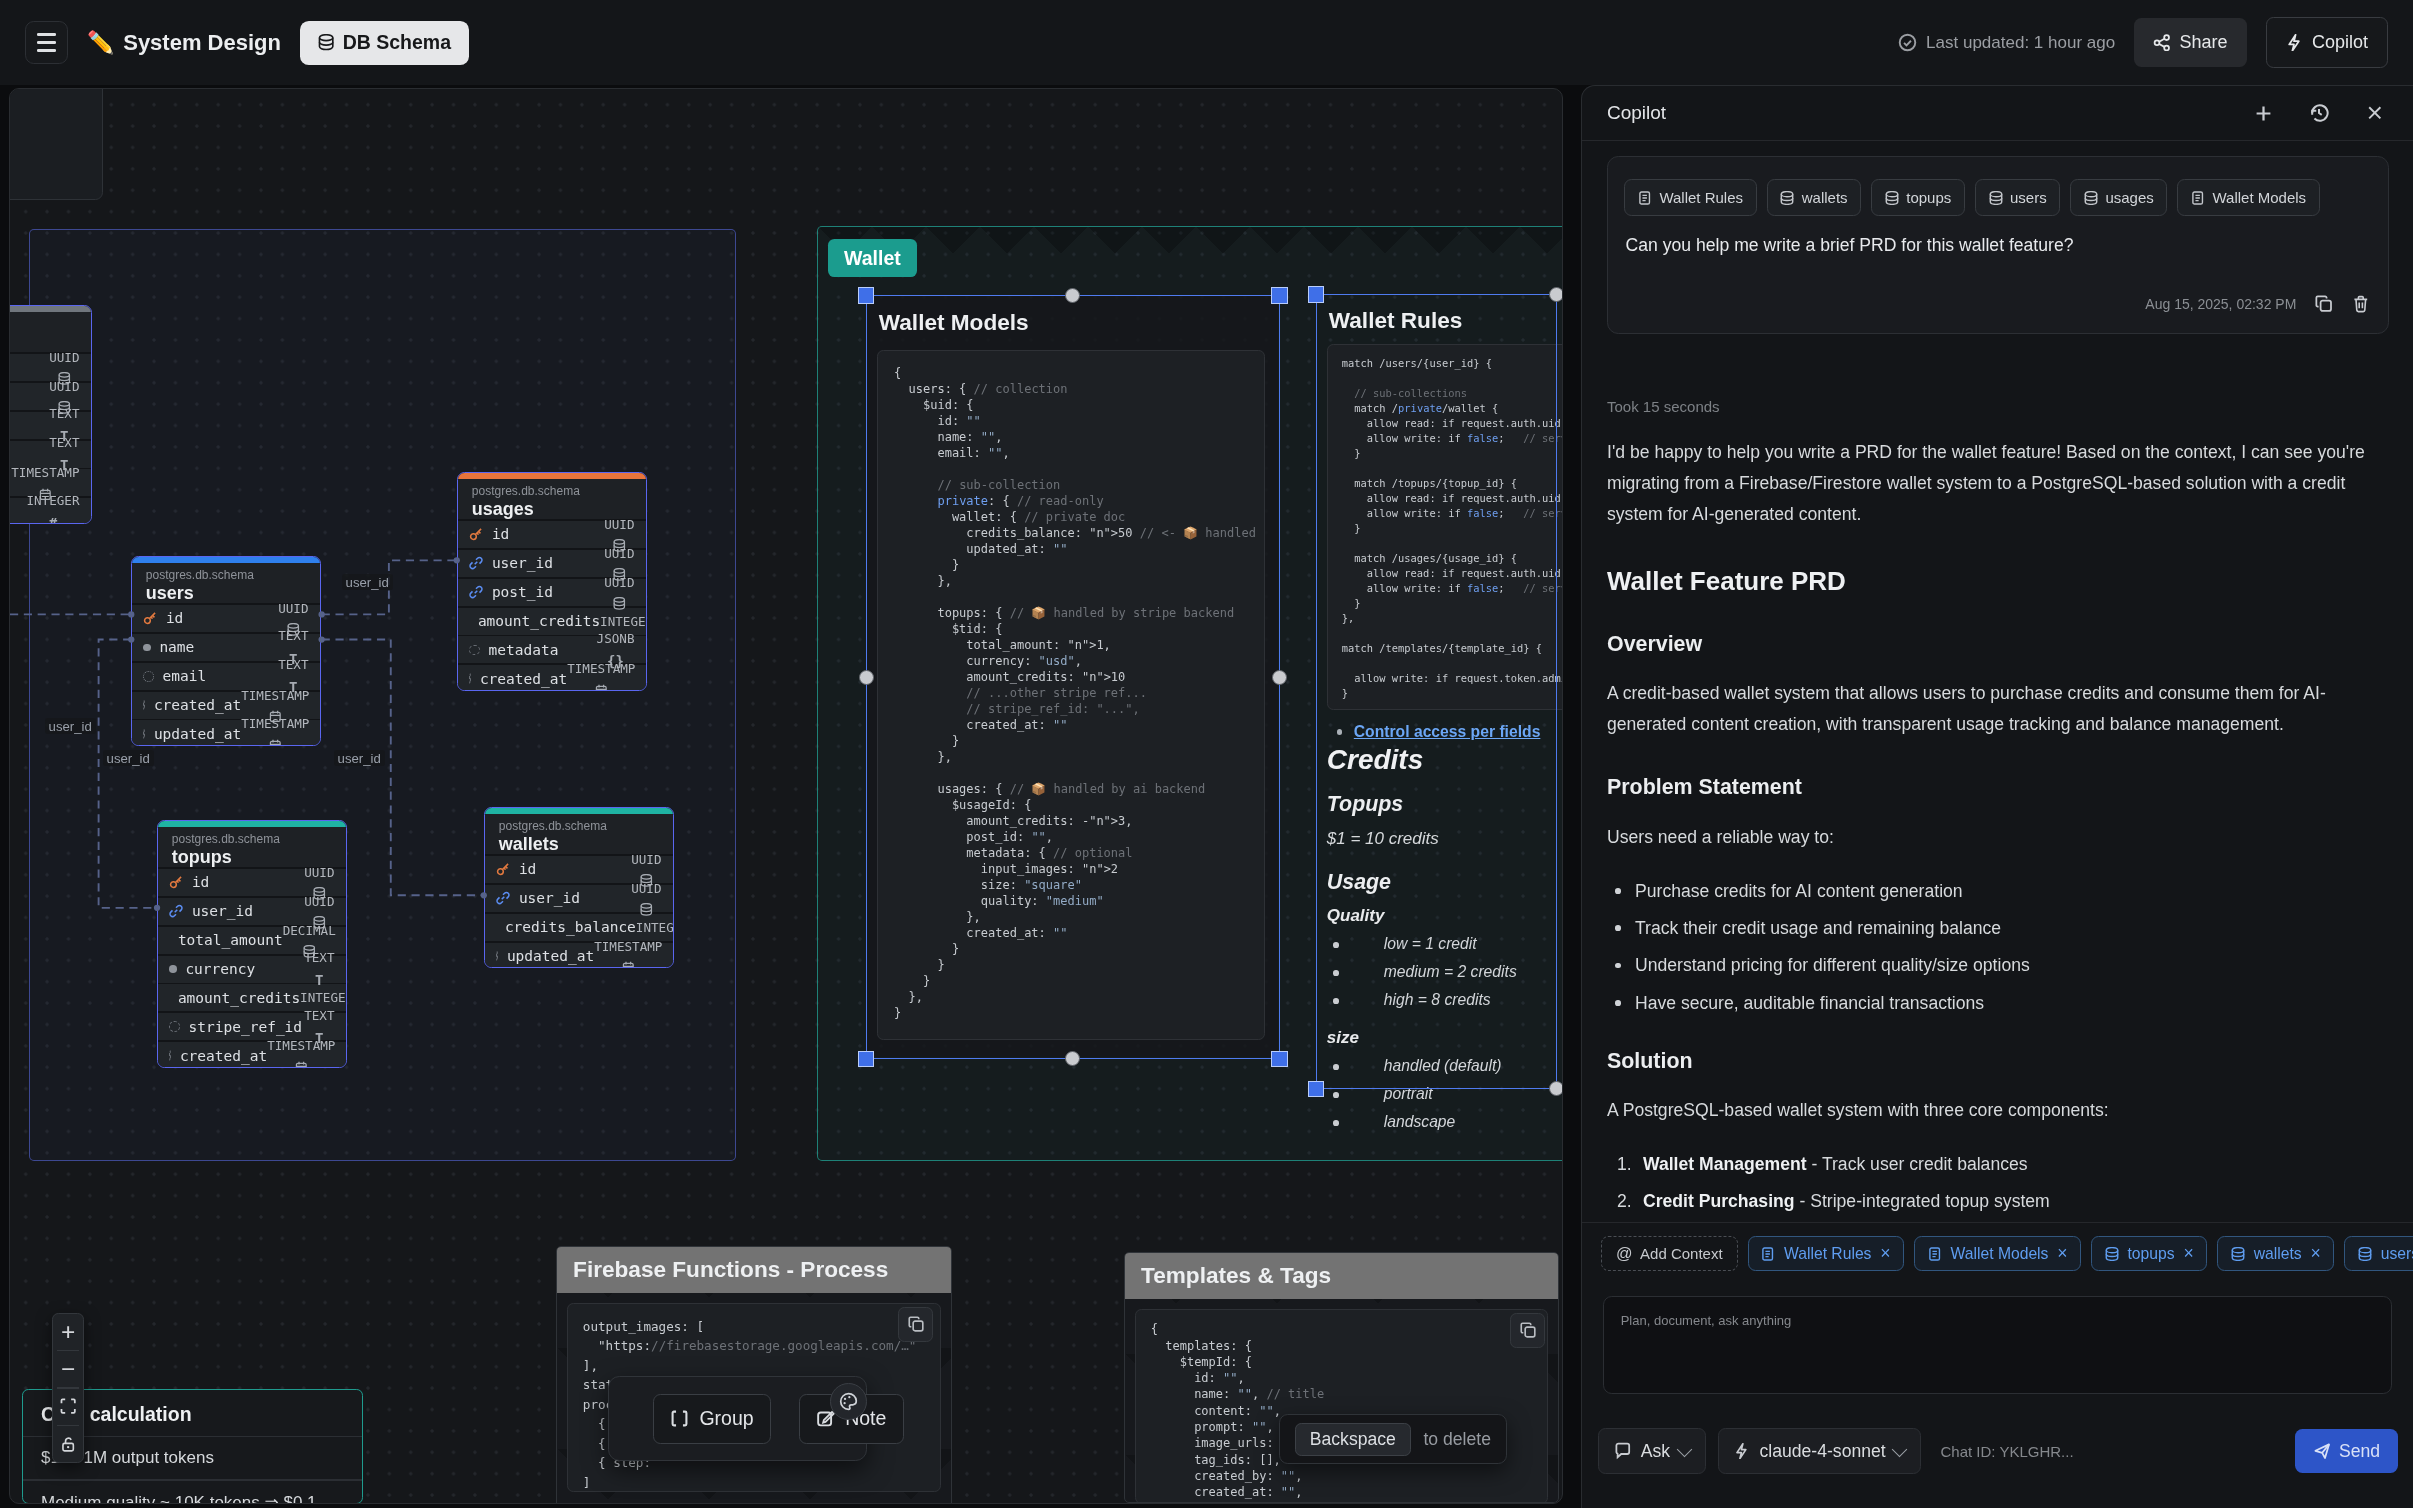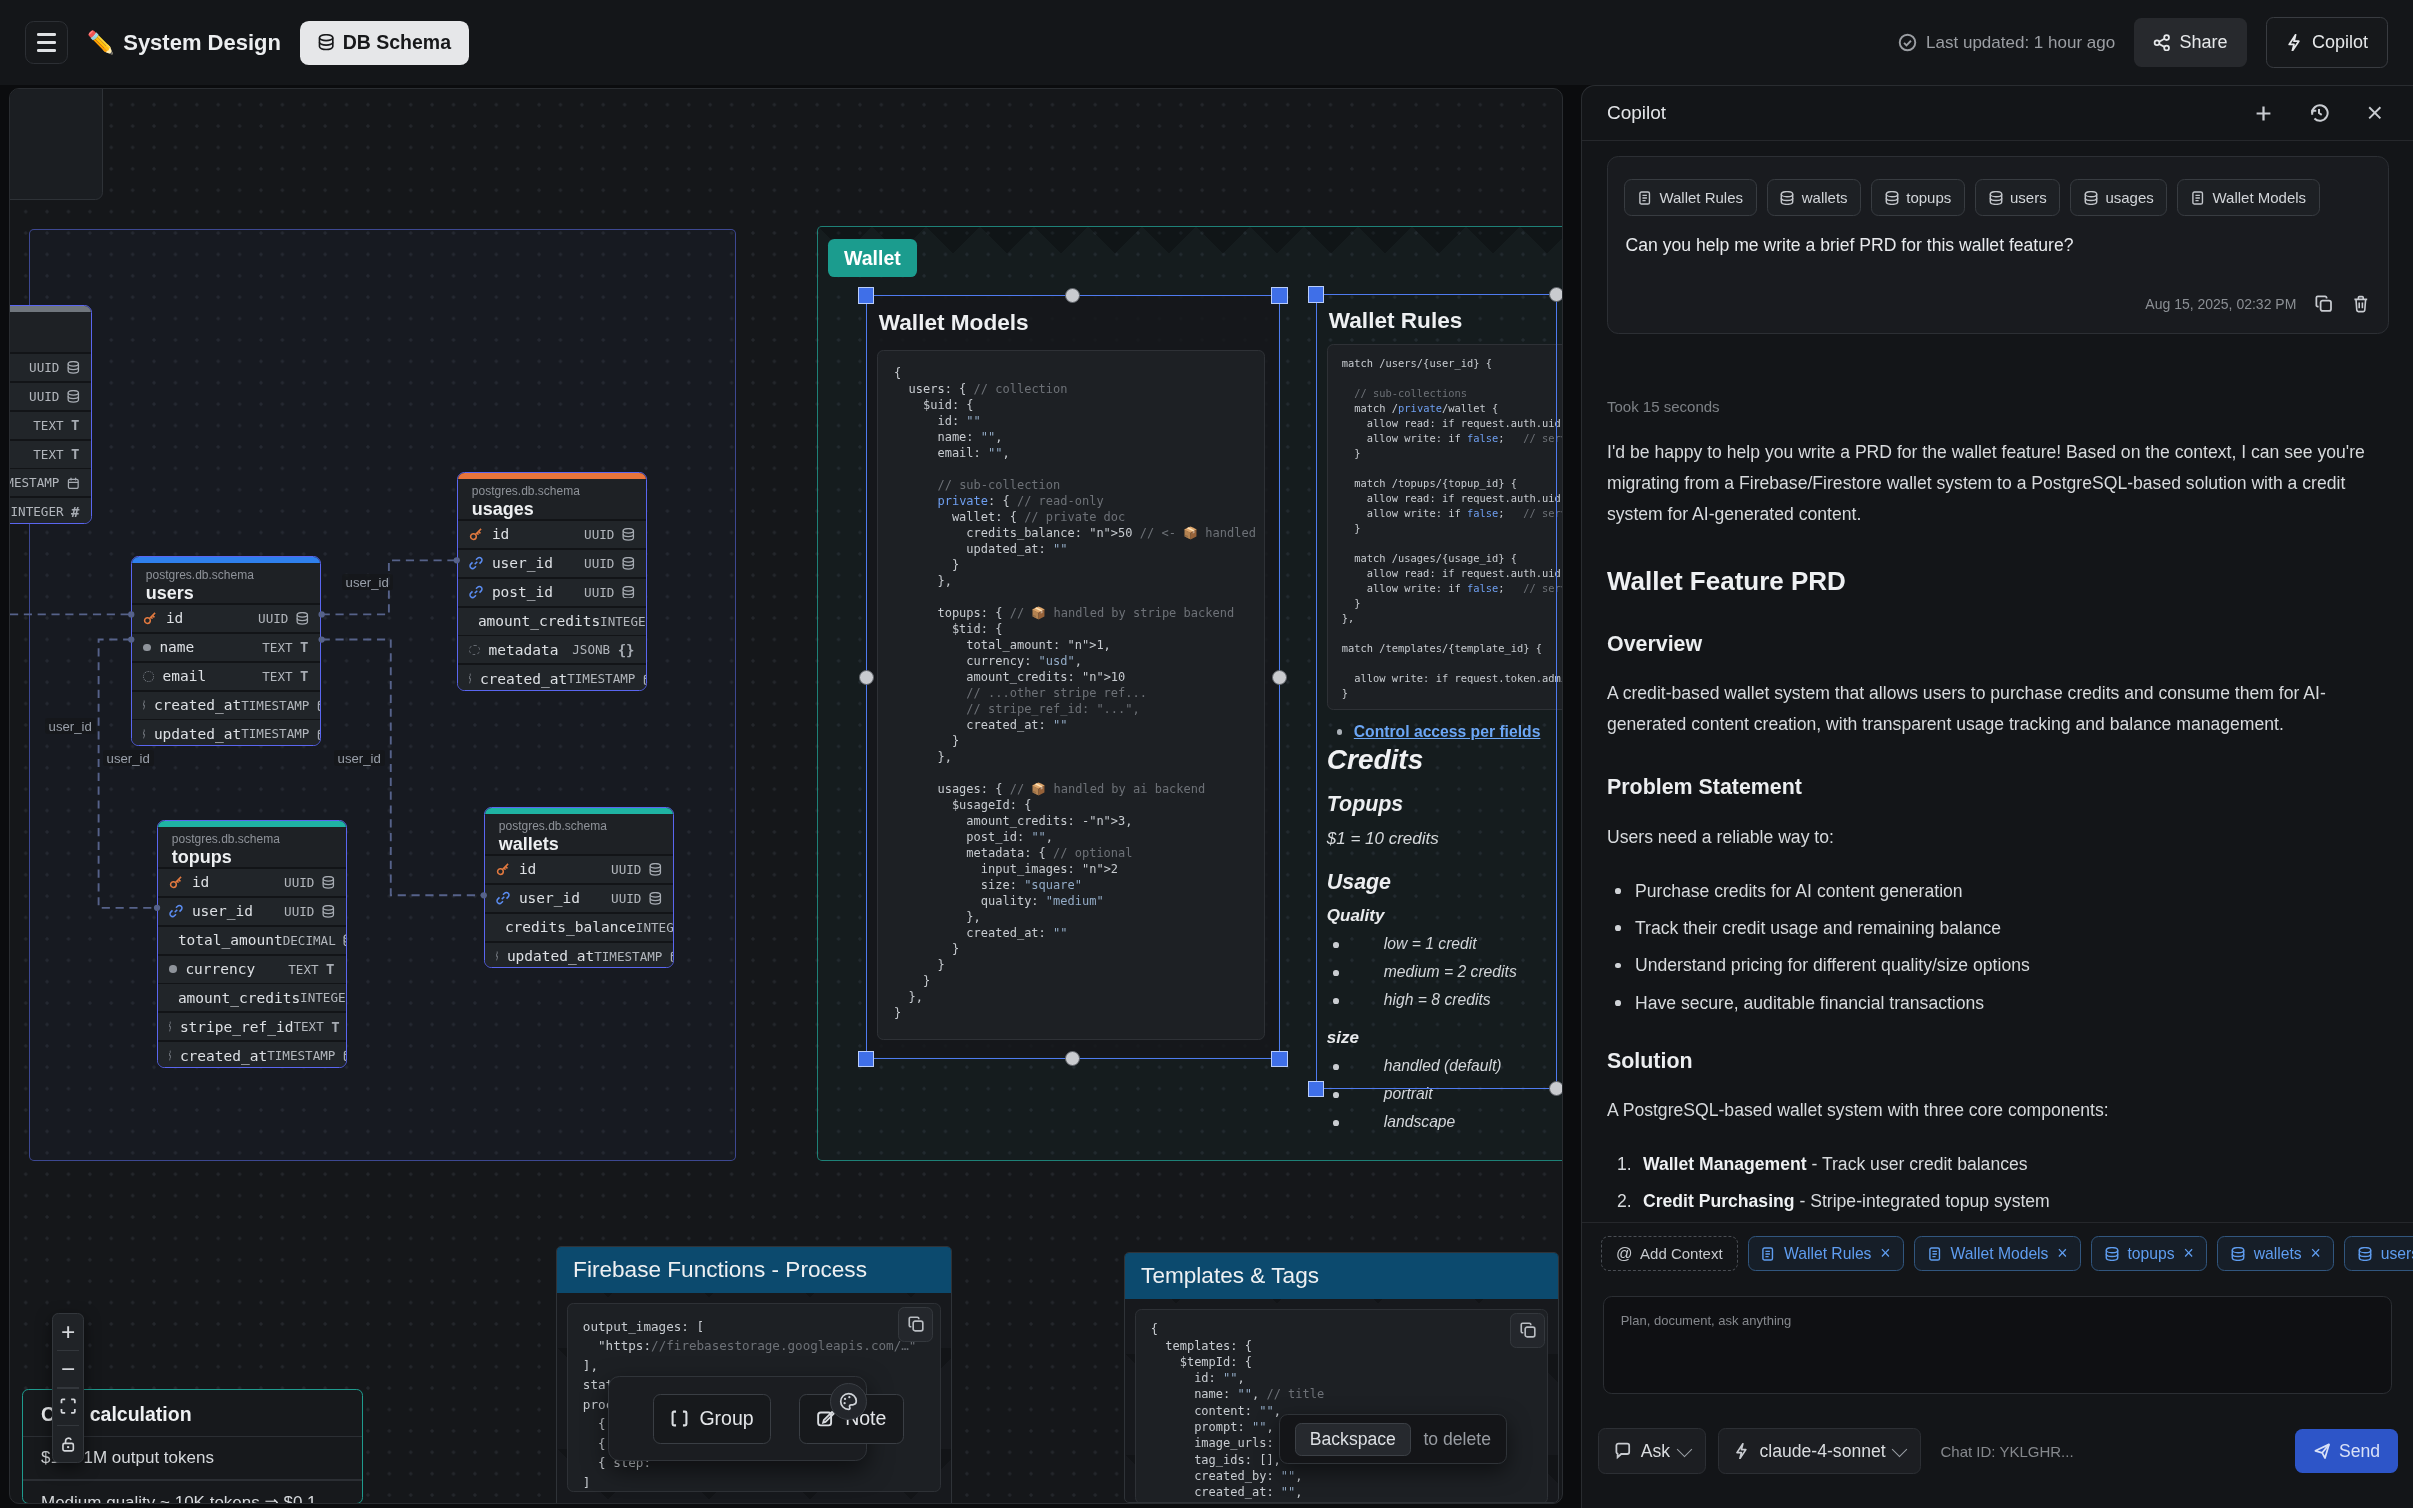--- a/index.html
+++ b/index.html
@@ -36,21 +36,21 @@
                 padding:7.5px 16.3px;z-index:5;}
   
   .dbt{position:absolute;background:#121417;border:1.9px solid #5a66f0;border-radius:7.5px;overflow:hidden;box-sizing:border-box;}
   .dbt .accent{height:5.7px;}
   .dbt .thead{background:#1e2125;padding:5px 14px 6.3px;height:29px;}
   .dbt .schema{font-size:12px;color:#8f939a;}
   .dbt .tname{font-size:18px;font-weight:700;color:#edeff1;margin-top:1.3px;}
   .trow{height:27px;margin-top:1.9px;background:#212529;display:flex;align-items:center;padding:0 11.3px;box-sizing:border-box;
         font-family:"DejaVu Sans Mono",monospace;cursor:pointer;}
   .trow .fname{font-size:14.5px;color:#dde0e4;margin-left:8.8px;}
-  .trow .right{margin-left:auto;display:flex;align-items:center;gap:7.5px;}
+  .trow .right{margin-left:auto;display:flex;align-items:center;gap:7.5px;flex-direction:column;}
   .trow .ftype{font-size:12.6px;color:#b2b6bc;}
   .fic,.tic{display:none;align-items:center;justify-content:center;}
   .ic-key .fic-key,.ic-link .fic-link,.ic-dot .fic-dot,.ic-dash .fic-dash,.ic-uniq .fic-uniq{display:inline-flex;}
   .it-db .tic-db,.it-T .tic-T,.it-cal .tic-cal,.it-hash .tic-hash,.it-json .tic-json{display:inline-flex;}
   .fic-dot{width:7.5px;height:7.5px;border-radius:50%;background:#8e939a;}
   .fic-dash{width:10.7px;height:10.7px;border-radius:50%;border:1.3px dashed #686d74;box-sizing:border-box;}
   .fic-uniq{width:10.7px;height:10.7px;border-radius:50%;border:1.3px dotted #7d828a;box-sizing:border-box;}
   .tic-T,.tic-hash,.tic-json{font-size:14px;color:#a6abb2;font-family:"DejaVu Sans Mono",monospace;font-weight:700;}
   
   .edgelbl{position:absolute;font-size:13.2px;color:#9aa0aa;background:rgba(21,23,26,.85);padding:0.6px 3.8px;border-radius:3.1px;z-index:4;}
@@ -64,21 +64,21 @@
   .copybtn{position:absolute;width:33px;height:33px;border-radius:6.3px;background:#24272c;border:0.6px solid #34383d;
            display:flex;align-items:center;justify-content:center;cursor:pointer;z-index:3;}
   .panel-title{position:absolute;font-weight:700;color:#eef0f2;z-index:2;}
   .sel{position:absolute;border:1.9px solid #4f7bf0;z-index:6;pointer-events:none;}
   .h-sq{position:absolute;width:16.3px;height:16.3px;background:#3f6fe8;border:1.9px solid #b9cdfa;box-sizing:border-box;pointer-events:auto;}
   .h-ci{position:absolute;width:15px;height:15px;border-radius:50%;background:#c9cbcf;border:1.9px solid #5e6268;box-sizing:border-box;pointer-events:auto;}
   .npanel{position:absolute;background:#17191d;border:1.3px solid #2f3338;border-radius:5px;overflow:hidden;box-sizing:border-box;}
   .npanel .pat{position:absolute;inset:0;opacity:.35;
        background:linear-gradient(135deg, rgba(0,0,0,.5) 25%, transparent 25%) -50px 0/101px 101px,
                   linear-gradient(225deg, rgba(0,0,0,.5) 25%, transparent 25%) -50px 0/101px 101px;}
-  .npanel .ptitle{position:relative;background:#0c4a6e;padding:10px 16.3px;font-size:22.6px;font-weight:400;color:#eef0f2;}
+  .npanel .ptitle{position:relative;background:#737373;padding:10px 16.3px;font-size:22.6px;font-weight:700;color:#eef0f2;}
   
   .credits{position:absolute;color:#e3e5e8;z-index:2;font-style:italic;}
   .credits h1{font-size:28px;margin:0 0 16.3px;color:#f0f1f3;}
   .credits h2{font-size:21.4px;margin:0 0 11.3px;color:#eceef0;}
   .credits h3{font-size:17px;margin:0 0 8.8px;color:#e8eaec;font-weight:700;}
   .credits p{font-size:17px;margin:0 0 21.4px;color:#d6d9dc;}
   .credits ul{list-style:none;margin:0 0 19px;padding:0;}
   .credits li{font-size:15.7px;color:#d3d6da;margin:0 0 10px 24px;position:relative;padding-left:33px;}
   .credits li::before{content:"";position:absolute;left:-17.6px;top:7px;width:5.7px;height:5.7px;border-radius:50%;background:#c9ccd0;}
   .linkrow{position:absolute;display:flex;align-items:center;gap:11.3px;z-index:2;}

